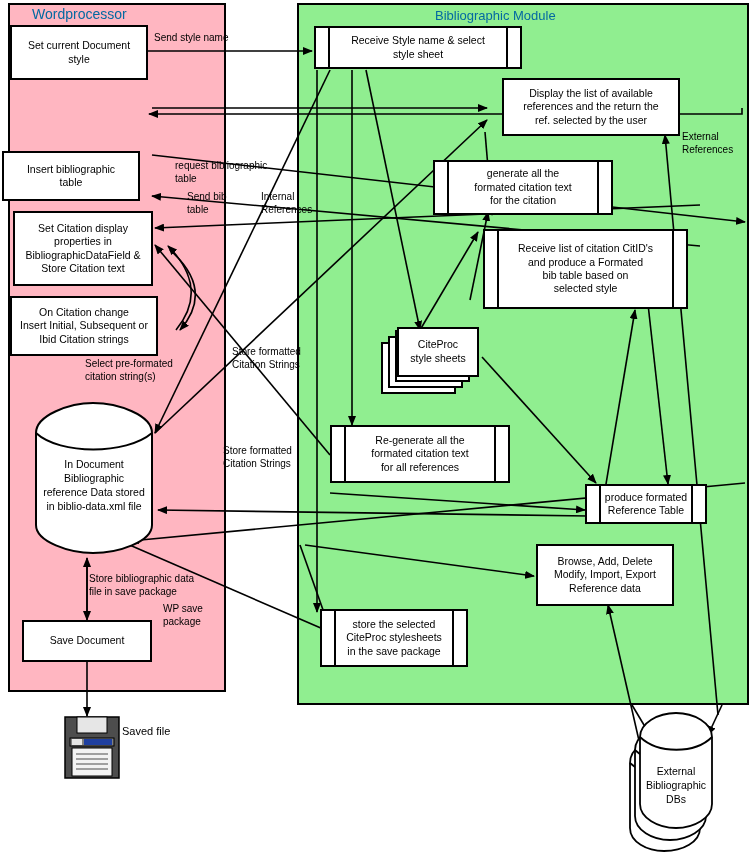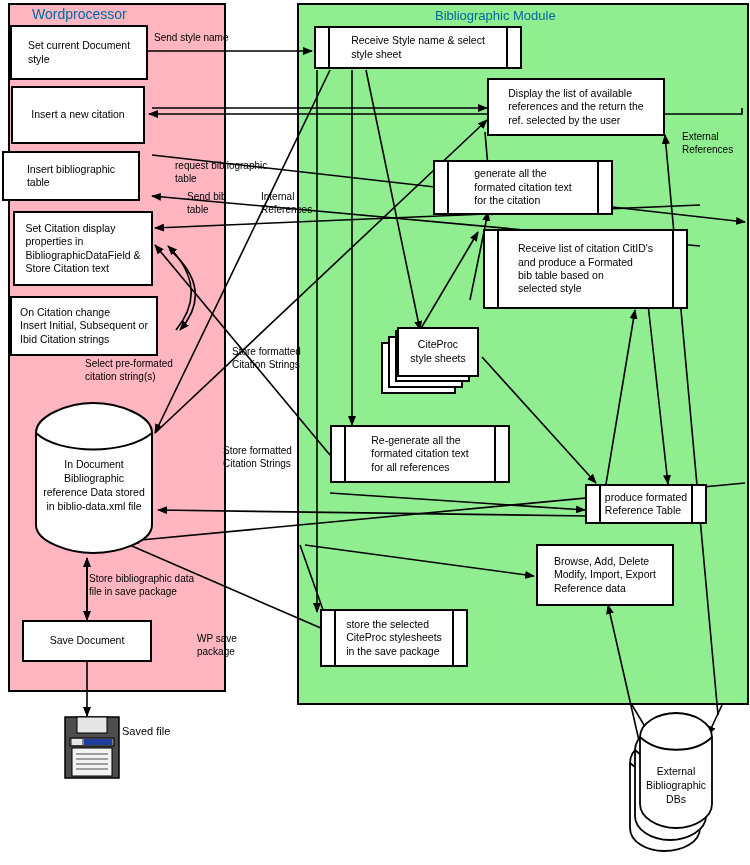--- a/index.html
+++ b/index.html
@@ -1,21 +1,21 @@
 <!DOCTYPE html>
 <html><head>
 <meta charset="utf-8">
 <style>
   html,body{margin:0;padding:0;background:#ffffff;}
   body{font-family:"Liberation Sans",sans-serif;}
   #stage{position:relative;width:750px;height:865px;overflow:hidden;background:#fff;}
   svg.layer{position:absolute;left:0;top:0;width:750px;height:865px;}
   .lane-title{position:absolute;font-size:13px;color:#0369a1;white-space:nowrap;}
   .node{position:absolute;box-sizing:border-box;display:flex;align-items:center;
-        justify-content:center;text-align:left;background:#fff;border:2px solid #000;
+        justify-content:center;text-align:center;background:#fff;border:2px solid #000;
         font-size:10.5px;line-height:1.28;color:#000;padding:2px 3px;}
   .node.sub{border:2px solid #000;}
   .node.sub::before,.node.sub::after{content:"";position:absolute;top:0;bottom:0;
         width:0;border-left:2px solid #000;}
   .node.sub::before{left:12px;}
   .node.sub::after{right:12px;}
   .edge-label{position:absolute;font-size:10px;line-height:1.3;color:#000;
         white-space:pre-line;text-align:left;}
   .db-label{position:absolute;font-size:10.5px;line-height:1.32;text-align:center;
         color:#000;white-space:pre-line;}
@@ -108,23 +108,20 @@
     <g stroke="#000" stroke-width="1.6" fill="none">
       <path d="M87,662 L87,716" marker-end="url(#ah)"></path>
     </g>
   </svg>
 
   <div class="node" style="left:10px;top:25px;width:138px;height:55px;">
     <span style="white-space:pre-line">Set current Document
 style</span>
   </div>
 
-  <div class="node" style="left:11px;top:86px;width:134px;height:58px;">
-    <span style="white-space:pre-line">Insert a new citation</span>
-  </div>
 
   <div class="node" style="left:2px;top:151px;width:138px;height:50px;">
     <span style="white-space:pre-line">Insert bibliographic
 table</span>
   </div>
 
   <div class="node" style="left:13px;top:211px;width:140px;height:75px;">
     <span style="white-space:pre-line">Set Citation display
 properties  in
 BibliographicDataField &amp;
@@ -167,21 +164,21 @@
       </g>
     </g>
   </svg>
   <div class="plain-label" style="left:122px;top:725px;">Saved file</div>
 
   <div class="node sub" style="left:314px;top:26px;width:208px;height:43px;">
     <span style="white-space:pre-line">Receive Style name &amp; select
 style sheet</span>
   </div>
 
-  <div class="node" style="left:487px;top:78px;width:178px;height:58px;">
+  <div class="node" style="left:502px;top:78px;width:178px;height:58px;">
     <span style="white-space:pre-line">Display the list of available
 references and the return the
 ref. selected by the  user</span>
   </div>
 
   <div class="node sub" style="left:433px;top:160px;width:180px;height:55px;">
     <span style="white-space:pre-line">generate all the
 formated citation text
 for the citation</span>
   </div>
@@ -254,16 +251,16 @@
   <div class="edge-label" style="left:682px;top:130px;">External
 References</div>
   <div class="edge-label" style="left:85px;top:357px;">Select pre-formated
 citation string(s)</div>
   <div class="edge-label" style="left:232px;top:345px;">Store formatted
 Citation Strings</div>
   <div class="edge-label" style="left:223px;top:444px;">Store formatted
 Citation Strings</div>
   <div class="edge-label" style="left:89px;top:572px;">Store bibliographic data
 file in save package</div>
-  <div class="edge-label" style="left:163px;top:632px;margin-left:34px;">WP save
+  <div class="edge-label" style="left:163px;top:602px;">WP save
 package</div>
 
 </div>
 
 </body></html>

